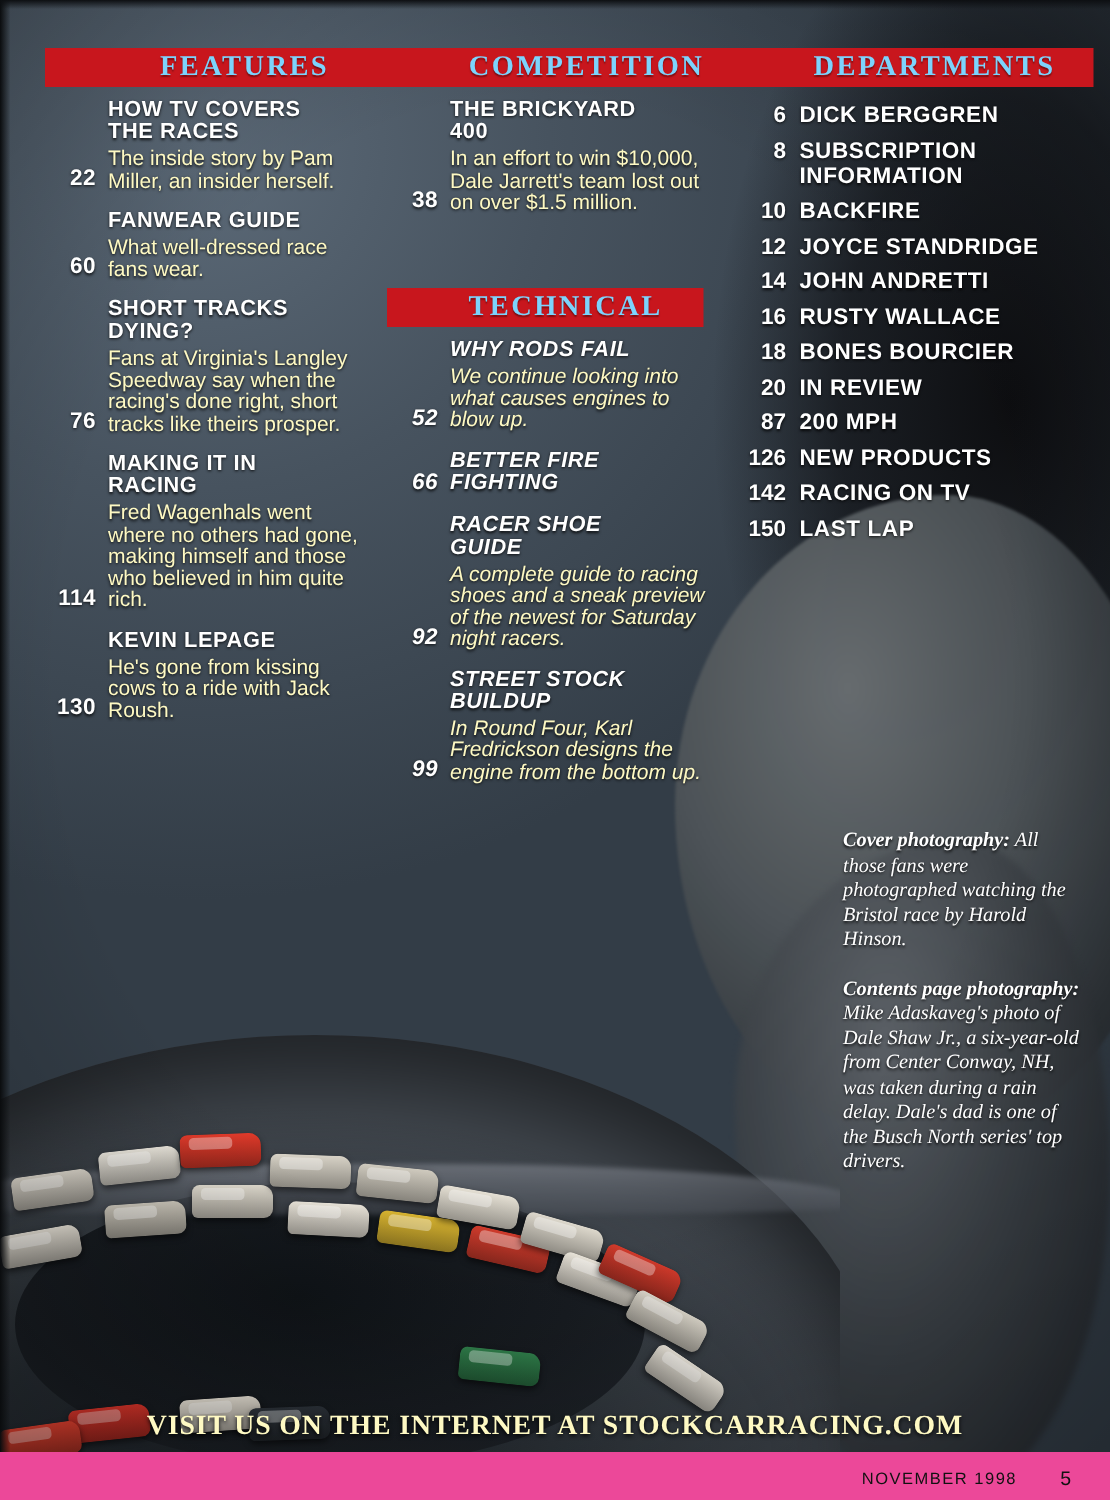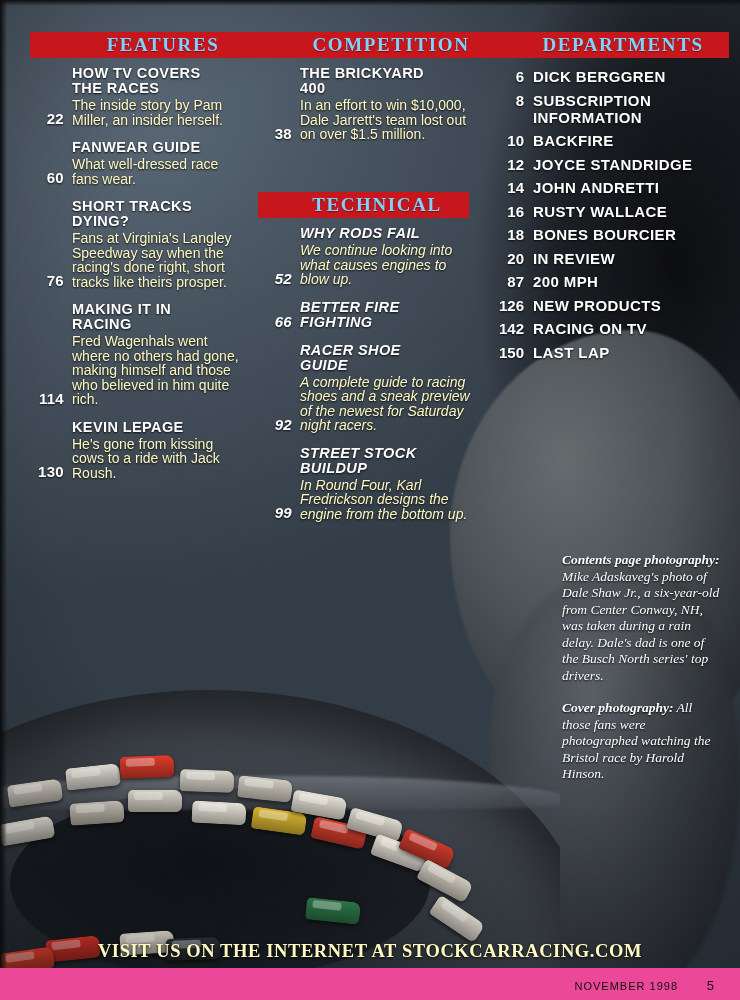--- a/index.html
+++ b/index.html
@@ -409,22 +409,22 @@
         <div class="dept-pg">142</div>
         <div class="dept-ttl">RACING ON TV</div>
       </div>
       <div class="dept-row">
         <div class="dept-pg">150</div>
         <div class="dept-ttl">LAST LAP</div>
       </div>
     </div>
 
   <div class="credits" id="credits">
+      <div class="blk"><b>Cover photography:</b><span> All those fans were photographed watching the Bristol race by Harold Hinson.</span></div>
       <div class="blk"><b>Contents page photography:</b><span> Mike Adaskaveg's photo of Dale Shaw Jr., a six-year-old from Center Conway, NH, was taken during a rain delay. Dale's dad is one of the Busch North series' top drivers.</span></div>
-      <div class="blk"><b>Cover photography:</b><span> All those fans were photographed watching the Bristol race by Harold Hinson.</span></div>
     </div>
 
   <div class="footer">VISIT US ON THE INTERNET AT STOCKCARRACING.COM</div>
   <div class="footer-bar">
     <div class="foot-left">NOVEMBER  1998</div>
     <div class="foot-page">5</div>
   </div>
 
 </div>
 

